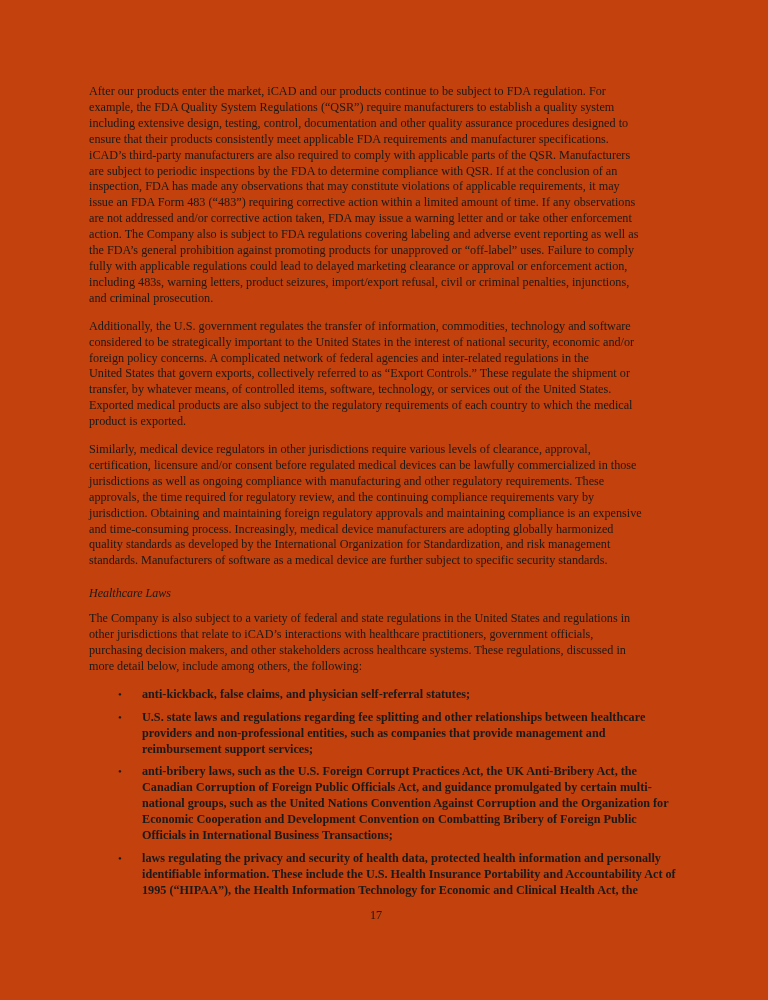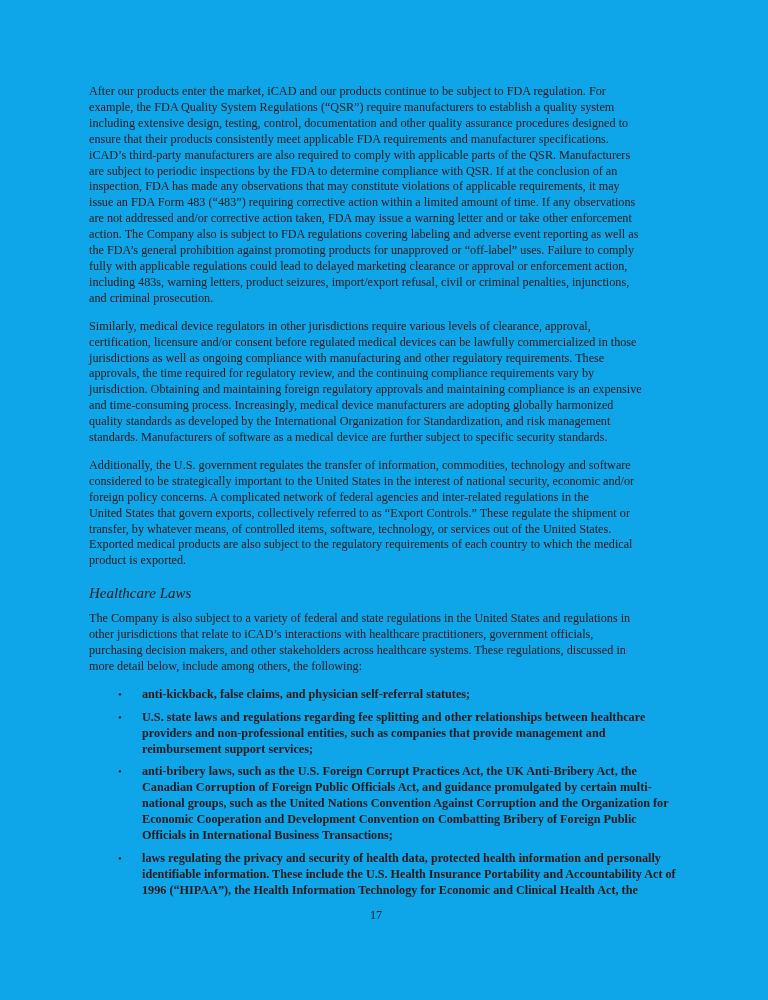--- a/index.html
+++ b/index.html
@@ -4,41 +4,41 @@
 <style>
   html, body {
     margin: 0;
     padding: 0;
     background: #ffffff;
   }
   .page {
     position: relative;
     width: 768px;
     height: 1000px;
-    background: #0ea5e9;
+    background: #c2410c;
     font-family: "Liberation Serif", serif;
     font-size: 12.2px;
     line-height: 15.9px;
     color: #1a1a1a;
     overflow: hidden;
   }
   .content {
     position: absolute;
     left: 89px;
     top: 84px;
     width: 645px;
   }
   .para {
     white-space: pre-line;
     margin: 0 0 12px 0;
   }
   .section-heading {
     font-style: italic;
     font-weight: normal;
-    font-size: 15px;
+    font-size: 12px;
     line-height: 15.9px;
     margin: 17px 0 9px 0;
   }
   ul.bullet-list {
     list-style: none;
     margin: 0;
     padding: 0;
   }
   ul.bullet-list li {
     display: flex;
@@ -76,36 +76,36 @@
 are subject to periodic inspections by the FDA to determine compliance with QSR. If at the conclusion of an
 inspection, FDA has made any observations that may constitute violations of applicable requirements, it may
 issue an FDA Form 483 (“483”) requiring corrective action within a limited amount of time. If any observations
 are not addressed and/or corrective action taken, FDA may issue a warning letter and or take other enforcement
 action. The Company also is subject to FDA regulations covering labeling and adverse event reporting as well as
 the FDA’s general prohibition against promoting products for unapproved or “off-label” uses. Failure to comply
 fully with applicable regulations could lead to delayed marketing clearance or approval or enforcement action,
 including 483s, warning letters, product seizures, import/export refusal, civil or criminal penalties, injunctions,
 and criminal prosecution.</p>
 
+    <p class="para">Additionally, the U.S. government regulates the transfer of information, commodities, technology and software
+considered to be strategically important to the United States in the interest of national security, economic and/or
+foreign policy concerns. A complicated network of federal agencies and inter-related regulations in the
+United States that govern exports, collectively referred to as “Export Controls.” These regulate the shipment or
+transfer, by whatever means, of controlled items, software, technology, or services out of the United States.
+Exported medical products are also subject to the regulatory requirements of each country to which the medical
+product is exported.</p>
+
     <p class="para">Similarly, medical device regulators in other jurisdictions require various levels of clearance, approval,
 certification, licensure and/or consent before regulated medical devices can be lawfully commercialized in those
 jurisdictions as well as ongoing compliance with manufacturing and other regulatory requirements. These
 approvals, the time required for regulatory review, and the continuing compliance requirements vary by
 jurisdiction. Obtaining and maintaining foreign regulatory approvals and maintaining compliance is an expensive
 and time-consuming process. Increasingly, medical device manufacturers are adopting globally harmonized
 quality standards as developed by the International Organization for Standardization, and risk management
 standards. Manufacturers of software as a medical device are further subject to specific security standards.</p>
-
-    <p class="para">Additionally, the U.S. government regulates the transfer of information, commodities, technology and software
-considered to be strategically important to the United States in the interest of national security, economic and/or
-foreign policy concerns. A complicated network of federal agencies and inter-related regulations in the
-United States that govern exports, collectively referred to as “Export Controls.” These regulate the shipment or
-transfer, by whatever means, of controlled items, software, technology, or services out of the United States.
-Exported medical products are also subject to the regulatory requirements of each country to which the medical
-product is exported.</p>
 
     <h2 class="section-heading">Healthcare Laws</h2>
 
     <p class="para">The Company is also subject to a variety of federal and state regulations in the United States and regulations in
 other jurisdictions that relate to iCAD’s interactions with healthcare practitioners, government officials,
 purchasing decision makers, and other stakeholders across healthcare systems. These regulations, discussed in
 more detail below, include among others, the following:</p>
 
     <ul class="bullet-list">
       <li>
@@ -123,20 +123,20 @@
         <span class="bullet-text">anti-bribery laws, such as the U.S. Foreign Corrupt Practices Act, the UK Anti-Bribery Act, the
 Canadian Corruption of Foreign Public Officials Act, and guidance promulgated by certain multi-
 national groups, such as the United Nations Convention Against Corruption and the Organization for
 Economic Cooperation and Development Convention on Combatting Bribery of Foreign Public
 Officials in International Business Transactions;</span>
       </li>
       <li>
         <span class="bullet-marker">•</span>
         <span class="bullet-text">laws regulating the privacy and security of health data, protected health information and personally
 identifiable information. These include the U.S. Health Insurance Portability and Accountability Act of
-1996 (“HIPAA”), the Health Information Technology for Economic and Clinical Health Act, the</span>
+1995 (“HIPAA”), the Health Information Technology for Economic and Clinical Health Act, the</span>
       </li>
     </ul>
 
   </div>
 
   <div class="page-footer">17</div>
 </div>
 
 </body></html>

